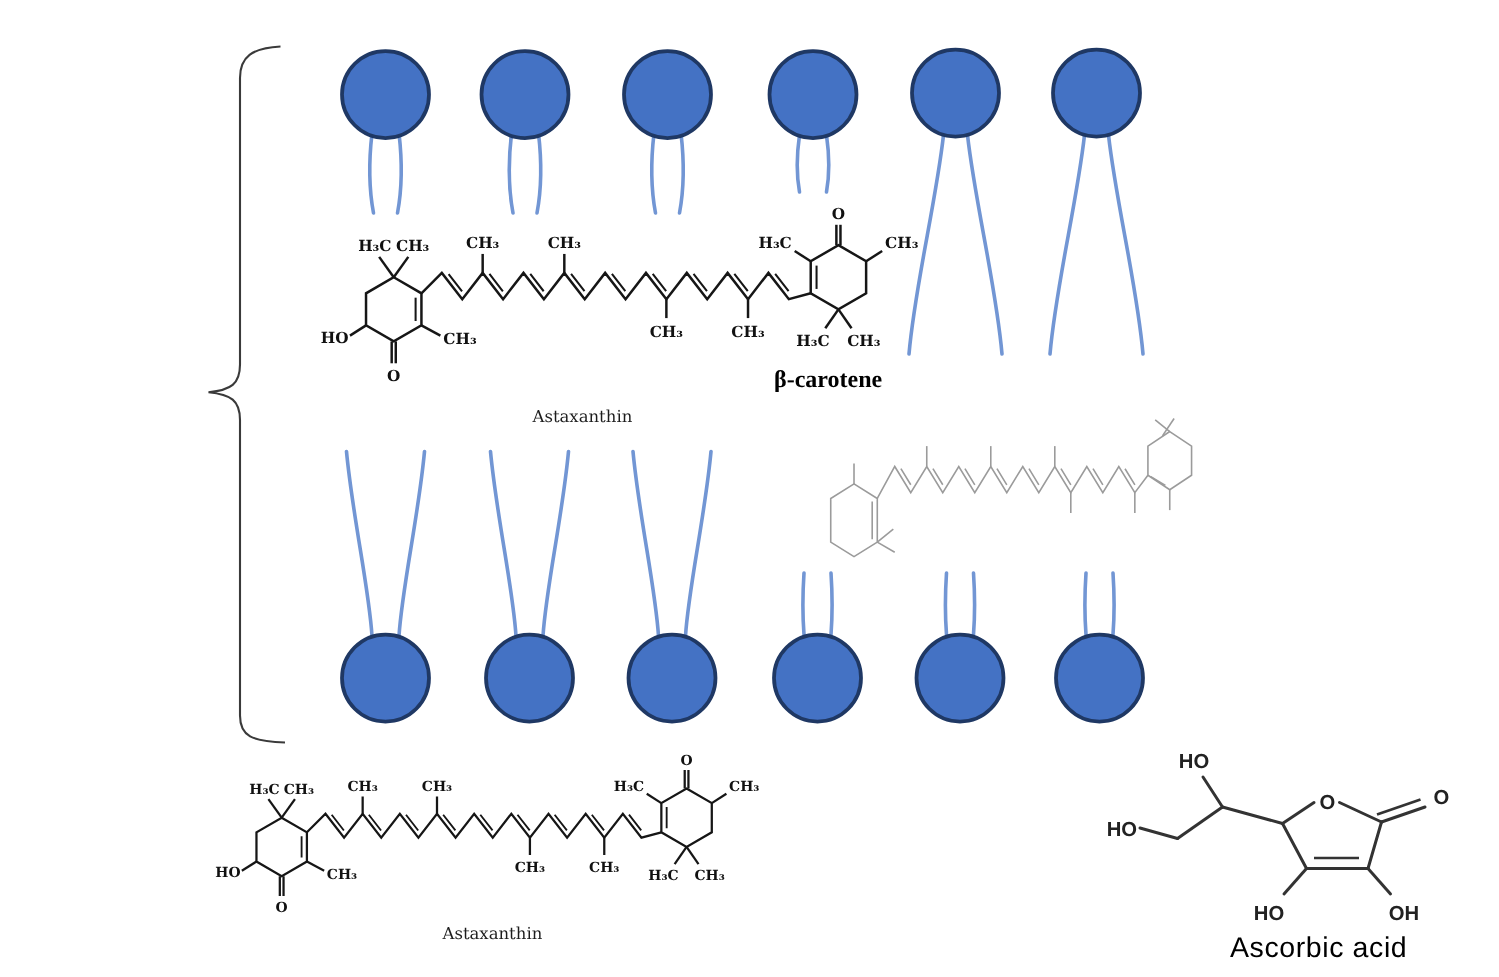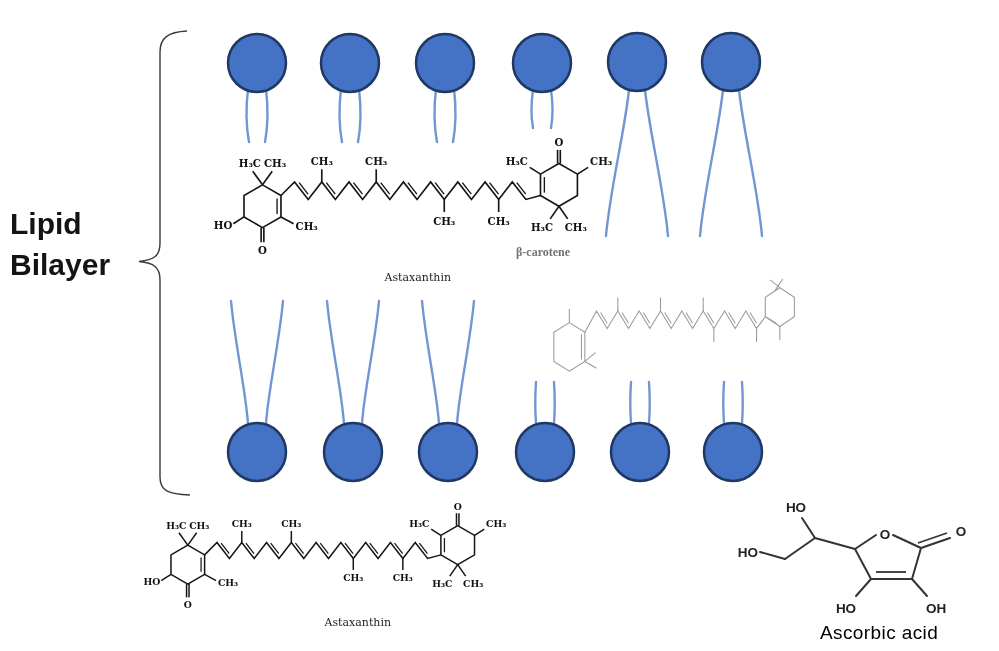--- a/index.html
+++ b/index.html
@@ -3,25 +3,25 @@
 <meta charset="utf-8">
 <style>
   html,body{margin:0;padding:0;background:#fff;}
   .page{position:relative;width:999px;height:651px;background:#fff;overflow:hidden;
         font-family:"Liberation Sans",sans-serif;}
   .canvas{position:absolute;left:0;top:0;}
   .cap{position:absolute;color:#111;}
   #lbl-bilayer{left:10px;top:204px;font-weight:bold;font-size:30px;line-height:1.35;
                white-space:pre-line;color:#141414;}
   .cap-serif-small{font-family:"DejaVu Serif",serif;font-size:11px;color:#1c1c1c;
-                   width:96px;text-align:right;}
+                   width:96px;text-align:left;}
   #cap-astax-top{left:355px;top:271px;}
   #cap-astax-bottom{left:295px;top:616px;}
   #lbl-bcarotene{left:516px;top:245px;font-family:"Liberation Serif",serif;
-                 font-weight:bold;font-size:12px;color:#737373;}
+                 font-weight:bold;font-size:16px;color:#000000;}
   #lbl-ascorbic{left:820px;top:622px;font-size:19px;color:#000000;letter-spacing:.4px;}
   .head{fill:#4472C4;stroke:#1F3864;stroke-width:2.5;}
   .tail{fill:none;stroke:#7296D4;stroke-width:2.4;stroke-linecap:round;}
   .brace{fill:none;stroke:#3a3a3a;stroke-width:1.4;}
   .chem{stroke:#161616;stroke-width:1.7;fill:none;}
   .chem-thin{stroke:#161616;stroke-width:1.4;fill:none;}
   .gray{stroke:#9b9b9b;stroke-width:1.1;fill:none;}
   .asc{stroke:#333;stroke-width:2;fill:none;stroke-linecap:round;}
   .asc-thin{stroke:#333;stroke-width:1.8;fill:none;}
   .al{font-family:"DejaVu Serif",serif;font-weight:bold;font-size:10.5px;
@@ -192,20 +192,18 @@
     <line class="asc-thin" x1="203" y1="51" x2="232" y2="41"></line>
     <text class="aa" x="81" y="20" text-anchor="middle">HO</text>
     <text class="aa" x="43" y="65" text-anchor="end">HO</text>
     <text class="aa" x="170" y="47" text-anchor="middle">O</text>
     <text class="aa" x="246" y="44" text-anchor="middle">O</text>
     <text class="aa" x="131" y="121" text-anchor="middle">HO</text>
     <text class="aa" x="221" y="121" text-anchor="middle">OH</text>
   </g>
 </svg>
 
-<div class="cap" id="lbl-bilayer">Lipid
-Bilayer</div>
 <div class="cap cap-serif-small" id="cap-astax-top">Astaxanthin</div>
 <div class="cap cap-serif-small" id="cap-astax-bottom">Astaxanthin</div>
 <div class="cap" id="lbl-bcarotene">β-carotene</div>
 <div class="cap" id="lbl-ascorbic">Ascorbic acid</div>
 
 </div>
 
 </body></html>

